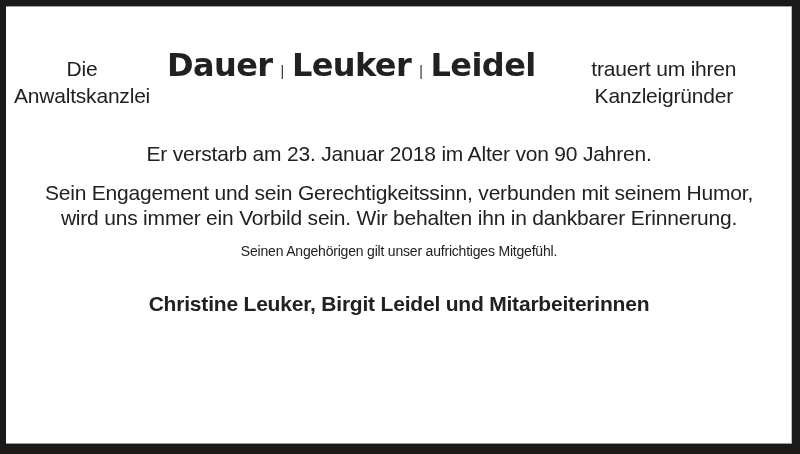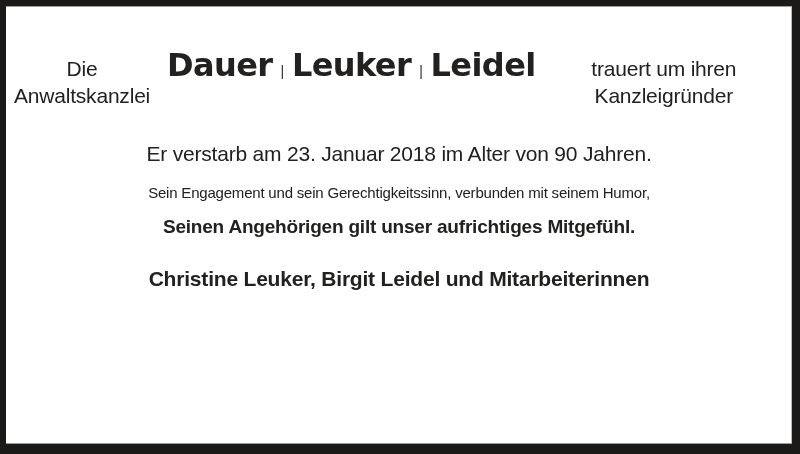--- a/index.html
+++ b/index.html
@@ -64,32 +64,31 @@
     margin-top: 22px;
     letter-spacing: -1px;
   }
   .death {
     font-size: 21px;
     line-height: 26px;
     margin-top: 32px;
     letter-spacing: -0.2px;
   }
   .tribute {
-    font-size: 15px;
+    font-size: 21px;
     line-height: 25px;
     margin-top: 13px;
     letter-spacing: -0.2px;
   }
   .tribute .t-line { display: block; }
   .condolence {
-    font-size: 19px;
+    font-size: 14px;
     line-height: 25px;
     margin-top: 9px;
     letter-spacing: -0.2px;
-    font-weight: bold;
   }
   .signature {
     font-size: 21px;
     line-height: 25px;
     font-weight: 700;
     margin-top: 27px;
     letter-spacing: -0.2px;
   }
 </style>
 </head>
@@ -107,20 +106,21 @@
       <span class="firm">Leidel</span>
       <span class="suffix">trauert um ihren Kanzleigründer</span>
     </div>
 
 
 
     <div class="death">Er verstarb am 23. Januar 2018 im Alter von 90 Jahren.</div>
 
     <div class="tribute">
       <span class="t-line">Sein Engagement und sein Gerechtigkeitssinn, verbunden mit seinem Humor,</span>
+      <span class="t-line">wird uns immer ein Vorbild sein. Wir behalten ihn in dankbarer Erinnerung.</span>
     </div>
 
     <div class="condolence">Seinen Angehörigen gilt unser aufrichtiges Mitgefühl.</div>
 
     <div class="signature">Christine Leuker, Birgit Leidel und Mitarbeiterinnen</div>
 
   </div>
 </div>
 
 </body></html>

